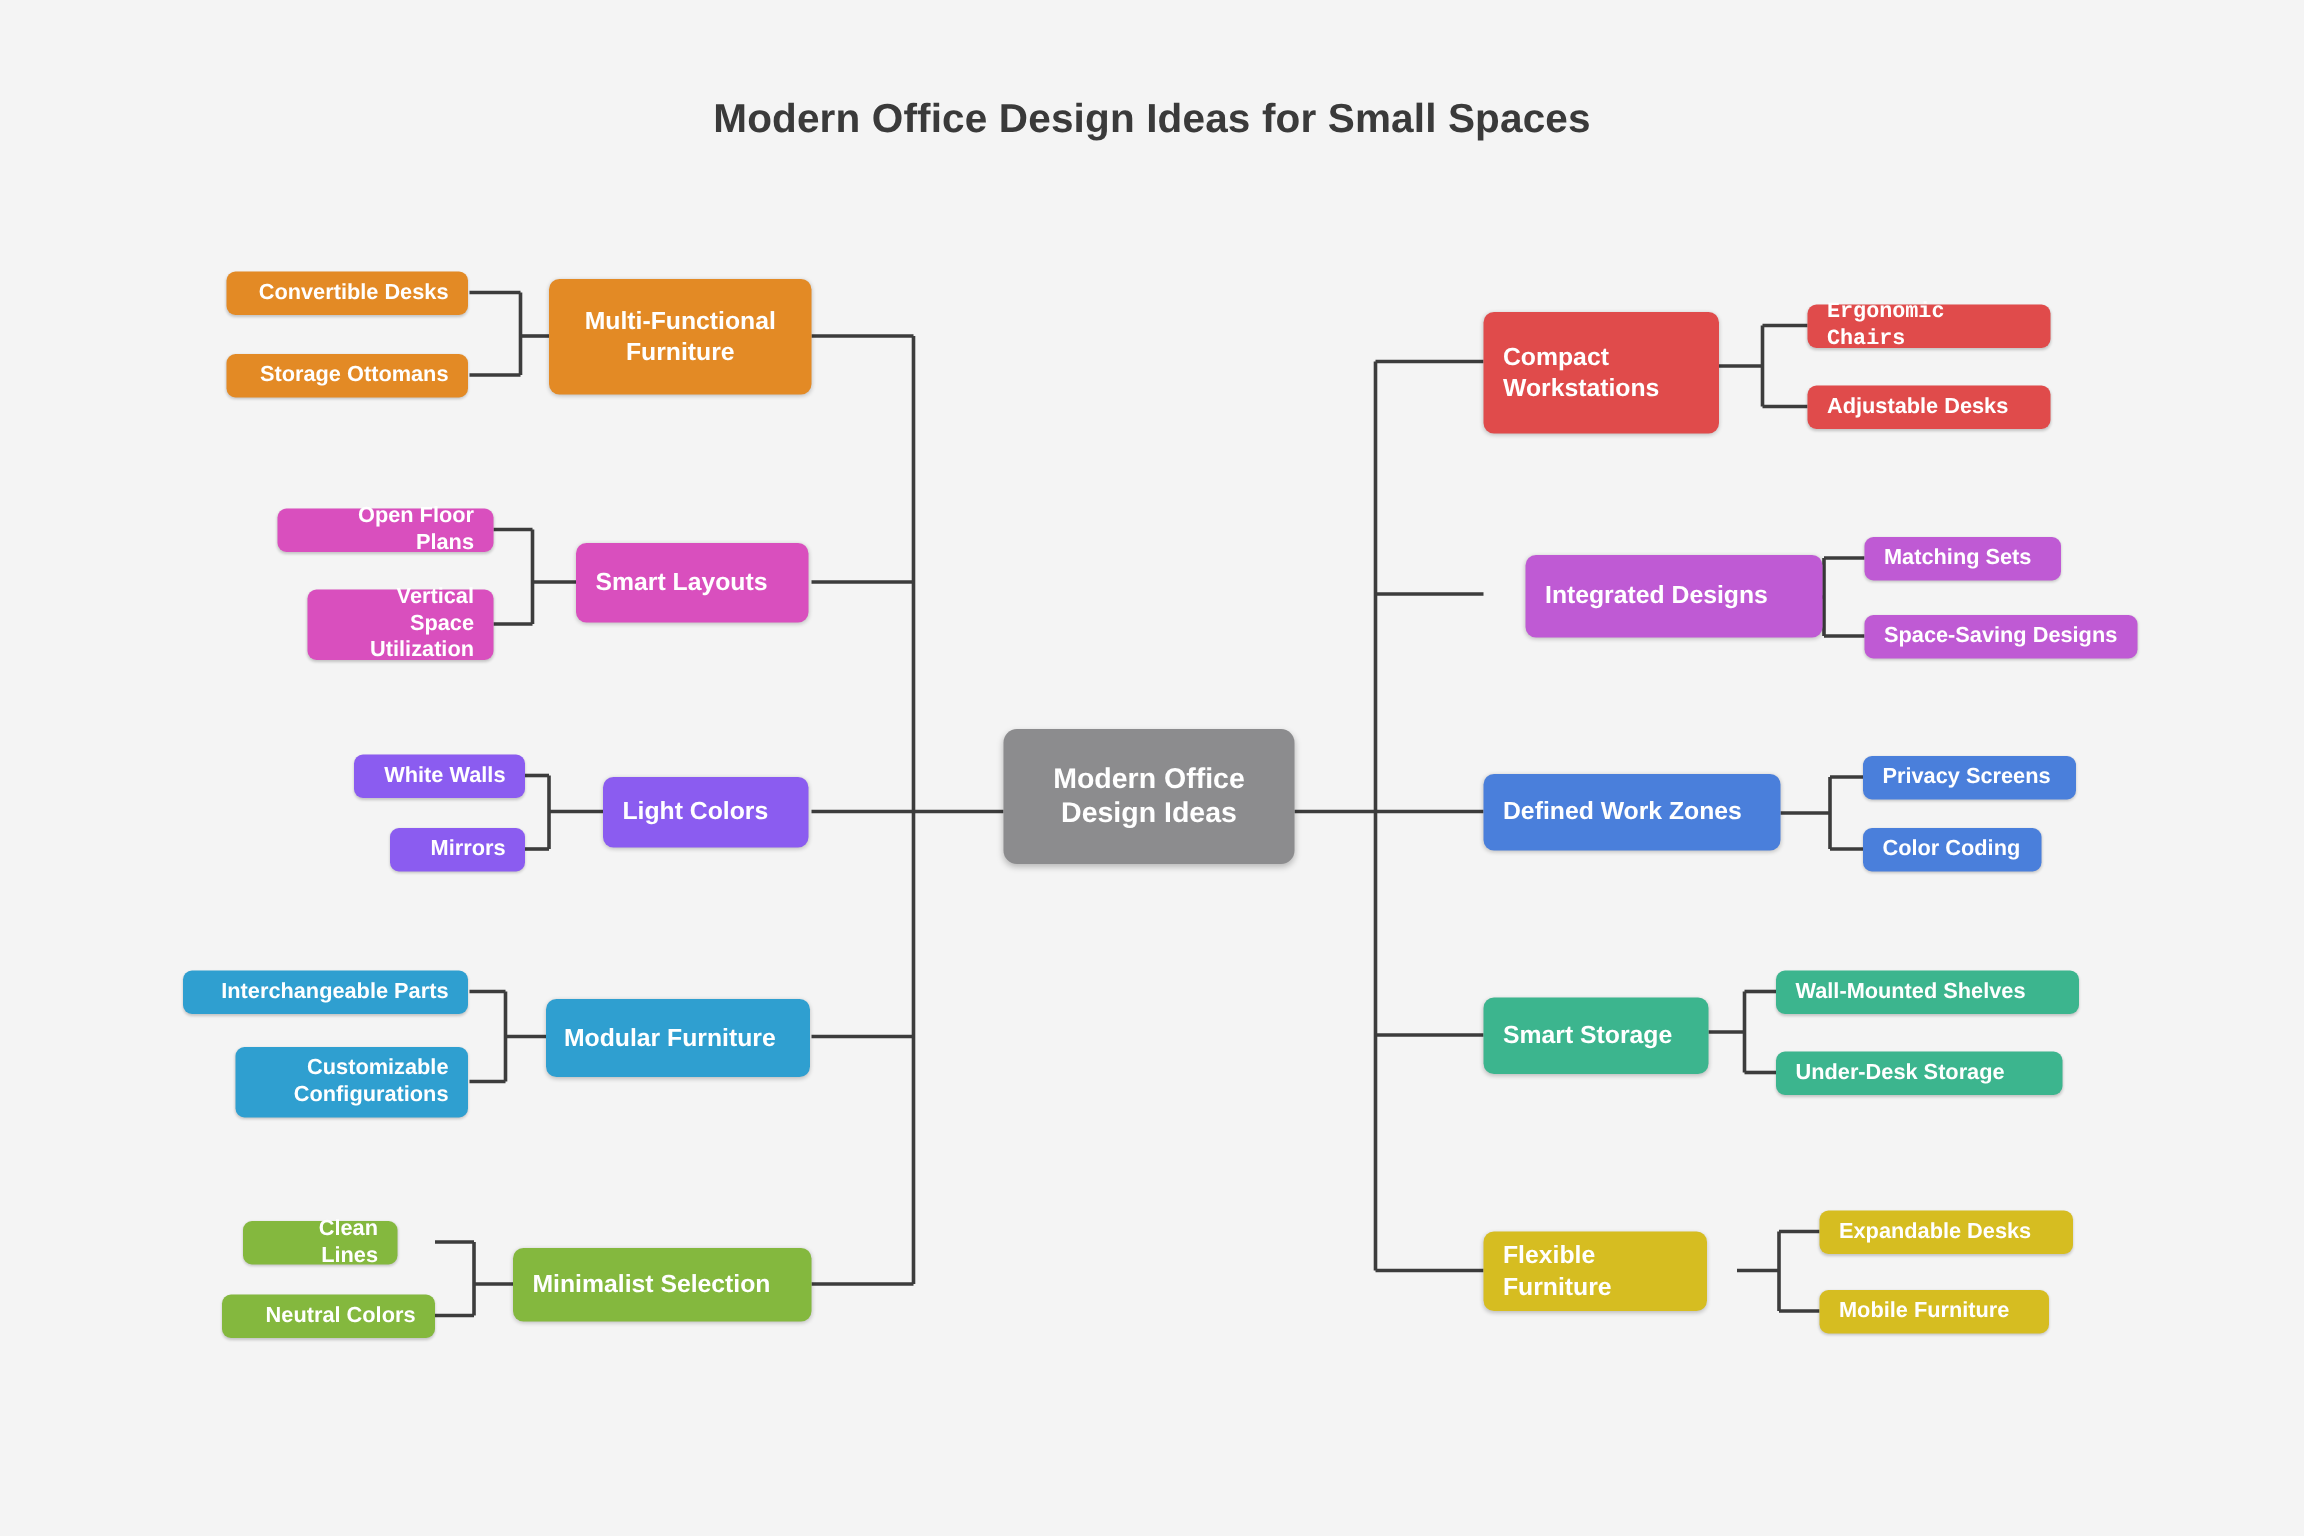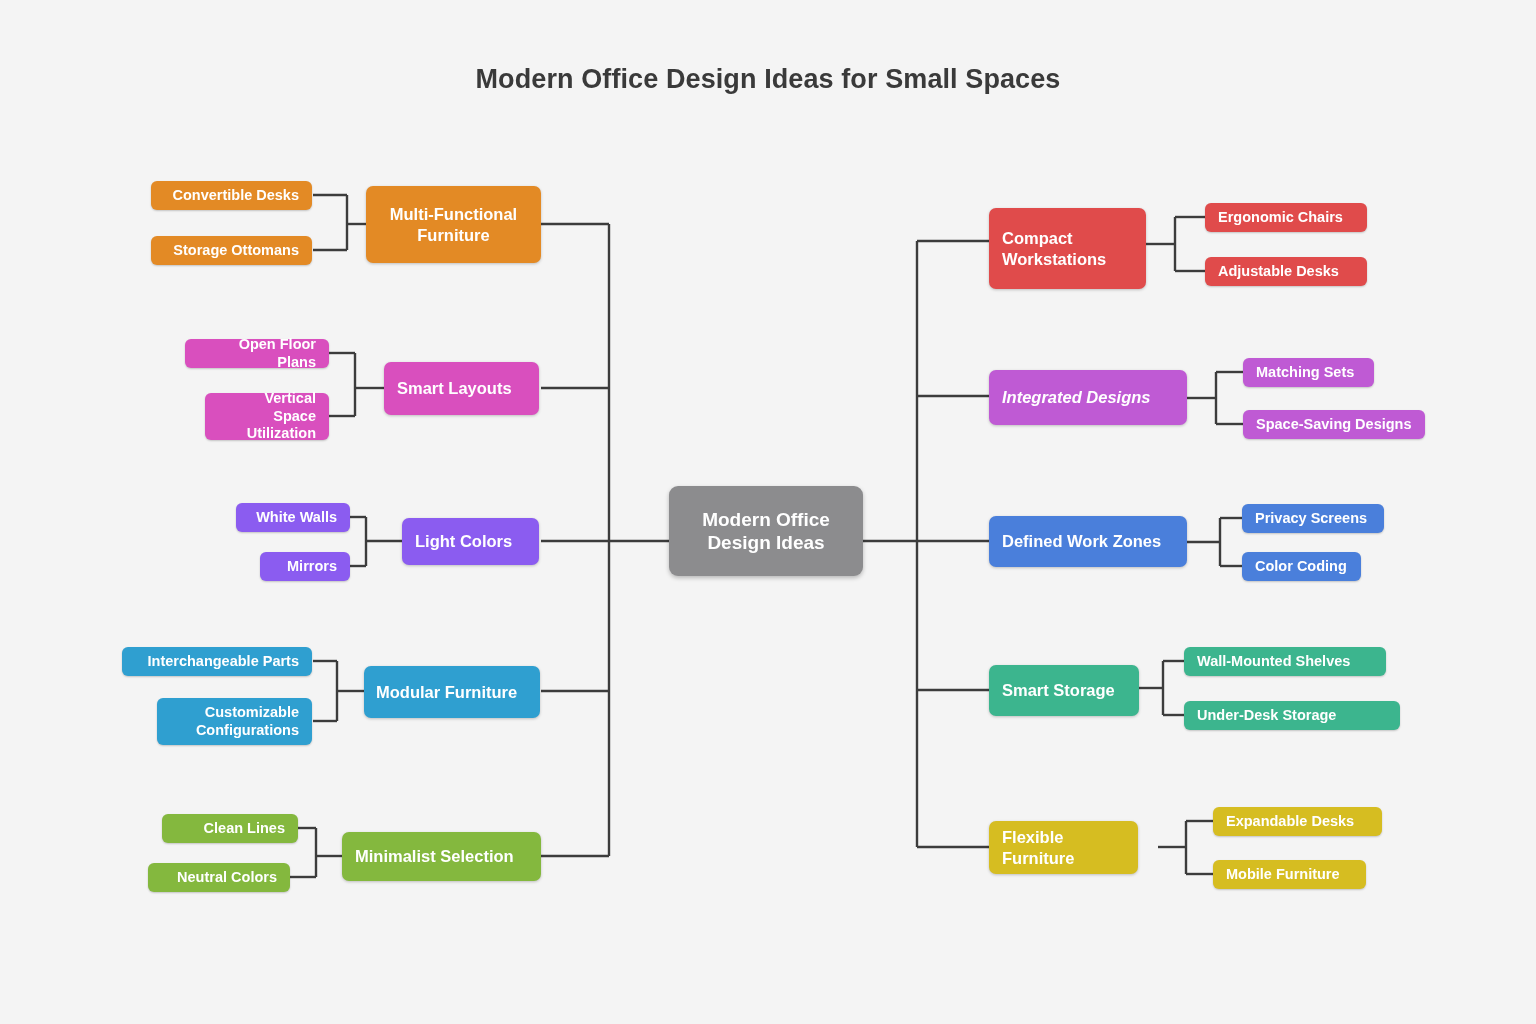--- a/index.html
+++ b/index.html
@@ -201,38 +201,38 @@
   <div class="node leaf right-text" style="left:122px; top:647px; width:190px; height:29px; background:#2f9fd0;">
     <span>Interchangeable Parts</span>
   </div>
   <div class="node branch center-text" style="left:342px; top:832px; width:199px; height:49px; background:#84b83e;">
     <span>Minimalist Selection</span>
   </div>
 
   <div class="node leaf right-text" style="left:157px; top:698px; width:155px; height:47px; background:#2f9fd0;">
     <span>Customizable Configurations</span>
   </div>
-  <div class="node leaf right-text" style="left:162px; top:814px; width:136px; height:29px; background:#84b83e;">
+  <div class="node leaf right-text" style="left:162px; top:814px; width:103px; height:29px; background:#84b83e;">
     <span>Clean Lines</span>
   </div>
   <div class="node leaf right-text" style="left:148px; top:863px; width:142px; height:29px; background:#84b83e;">
     <span>Neutral Colors</span>
   </div>
 
   <div class="node branch left-text" style="left:989px; top:208px; width:157px; height:81px; background:#e04b4b;">
     <span>Compact Workstations</span>
   </div>
-  <div class="node leaf left-text" style="left:1205px; top:203px; width:162px; height:29px; background:#e04b4b;">
+  <div class="node leaf left-text" style="left:1205px; top:203px; width:162px; height:29px; background:#e04b4b;font-family:Liberation Mono, monospace;">
     <span>Ergonomic Chairs</span>
   </div>
   <div class="node leaf left-text" style="left:1205px; top:257px; width:162px; height:29px; background:#e04b4b;">
     <span>Adjustable Desks</span>
   </div>
 
-  <div class="node branch left-text" style="left:989px; top:370px; width:198px; height:55px; background:#bf5ad4;font-style:italic;">
+  <div class="node branch left-text" style="left:1017px; top:370px; width:198px; height:55px; background:#bf5ad4;">
     <span>Integrated Designs</span>
   </div>
   <div class="node leaf left-text" style="left:1243px; top:358px; width:131px; height:29px; background:#bf5ad4;">
     <span>Matching Sets</span>
   </div>
   <div class="node leaf left-text" style="left:1243px; top:410px; width:182px; height:29px; background:#bf5ad4;">
     <span>Space-Saving Designs</span>
   </div>
 
   <div class="node branch left-text" style="left:989px; top:516px; width:198px; height:51px; background:#4a7fdb;">
@@ -244,21 +244,21 @@
   <div class="node leaf left-text" style="left:1242px; top:552px; width:119px; height:29px; background:#4a7fdb;">
     <span>Color Coding</span>
   </div>
 
   <div class="node branch left-text" style="left:989px; top:665px; width:150px; height:51px; background:#3cb58e;">
     <span>Smart Storage</span>
   </div>
   <div class="node leaf left-text" style="left:1184px; top:647px; width:202px; height:29px; background:#3cb58e;">
     <span>Wall-Mounted Shelves</span>
   </div>
-  <div class="node leaf left-text" style="left:1184px; top:701px; width:216px; height:29px; background:#3cb58e;">
+  <div class="node leaf left-text" style="left:1184px; top:701px; width:191px; height:29px; background:#3cb58e;">
     <span>Under-Desk Storage</span>
   </div>
 
   <div class="node branch left-text" style="left:989px; top:821px; width:149px; height:53px; background:#d6bd21;">
     <span>Flexible Furniture</span>
   </div>
   <div class="node leaf left-text" style="left:1213px; top:807px; width:169px; height:29px; background:#d6bd21;">
     <span>Expandable Desks</span>
   </div>
   <div class="node leaf left-text" style="left:1213px; top:860px; width:153px; height:29px; background:#d6bd21;">

